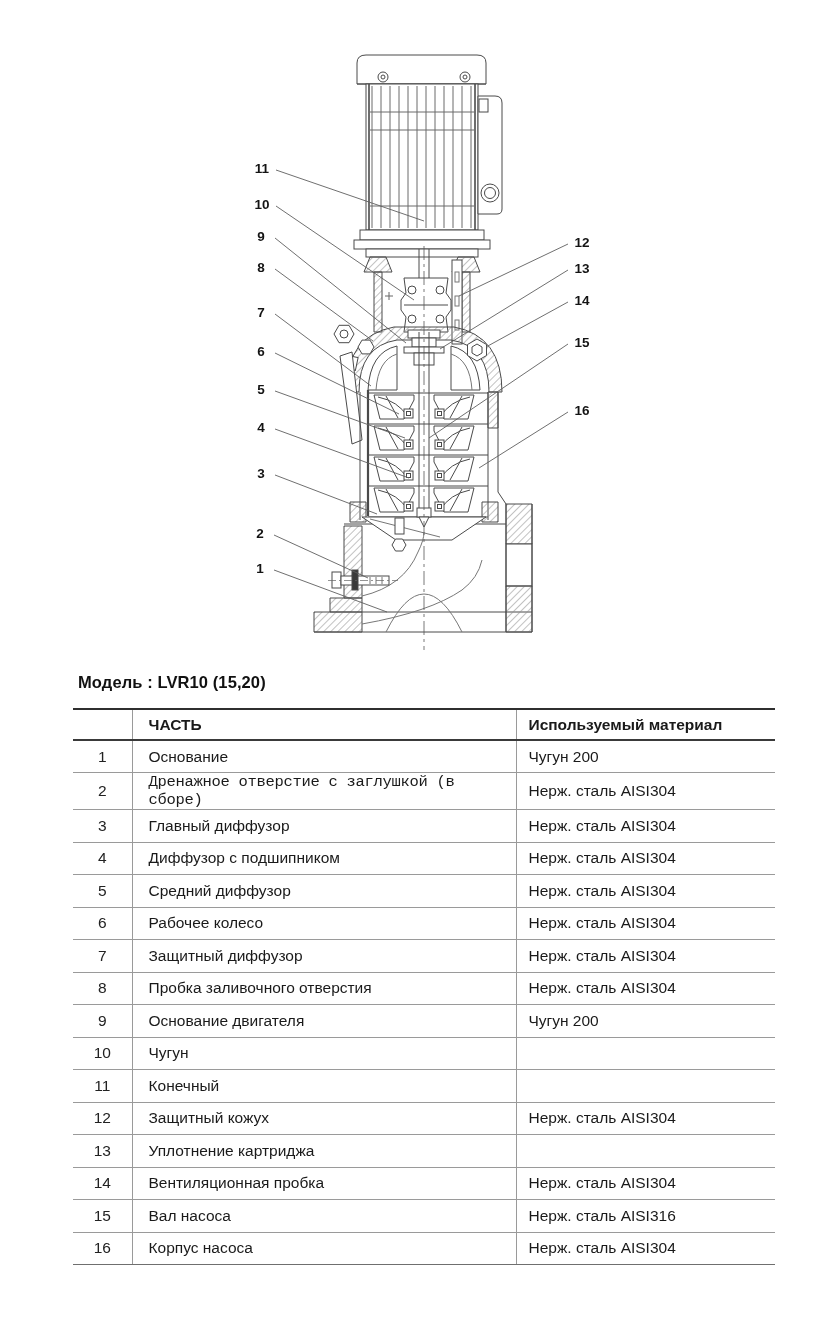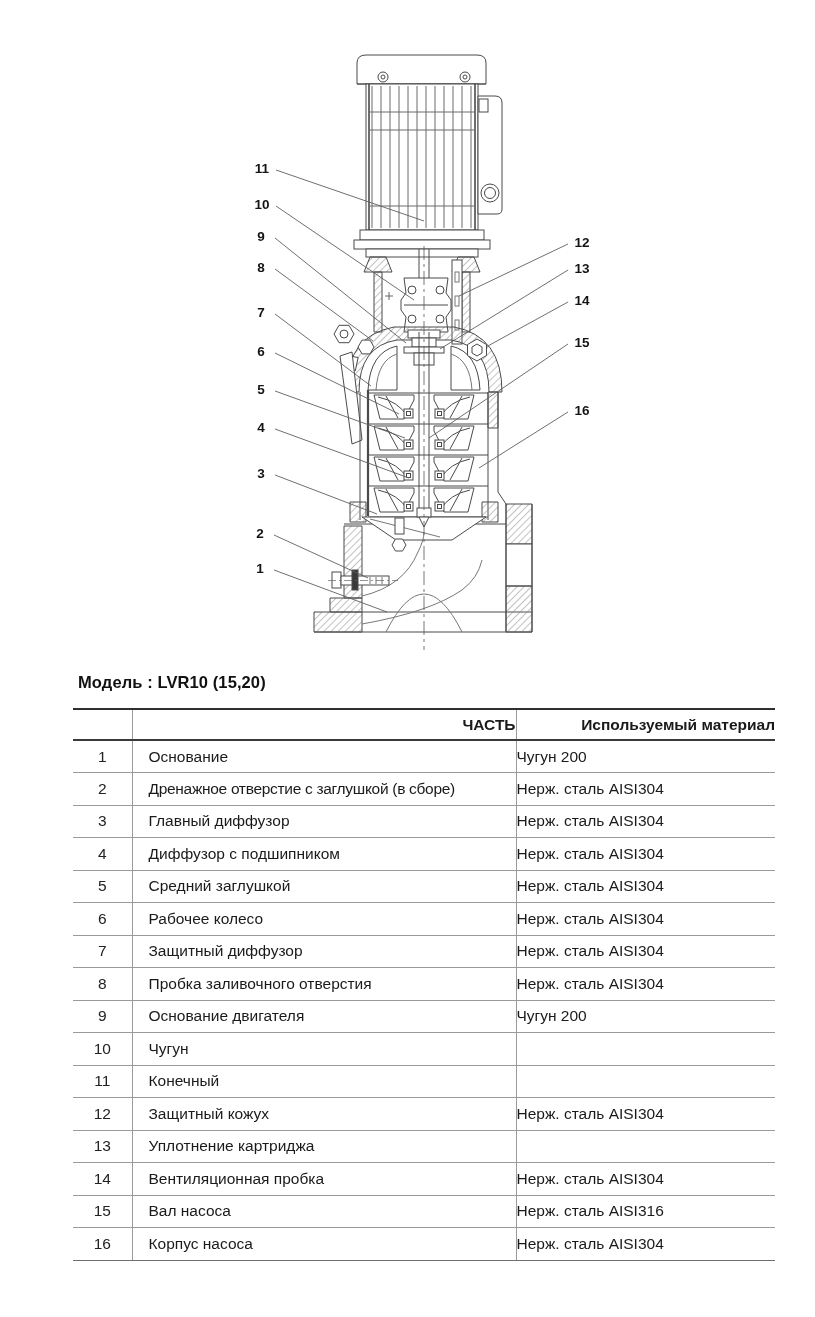--- a/index.html
+++ b/index.html
@@ -6,29 +6,29 @@
   body { width:815px; height:1317px; background:#ffffff; font-family:"Liberation Sans", sans-serif; color:#1a1a1a; overflow:hidden; }
   .page { position:relative; width:815px; height:1317px; background:#fff; }
 
   .diagram { position:absolute; left:0; top:0; width:815px; height:660px; }
   .co { font-family:"Liberation Sans", sans-serif; font-weight:bold; font-size:13.5px; fill:#141414; }
 
   .model-title { position:absolute; left:78px; top:673px; font-size:16.5px; font-weight:bold; color:#111; letter-spacing:0.1px;text-align:right; }
 
   table.parts { position:absolute; left:73px; top:708px; width:702px; border-collapse:collapse; table-layout:fixed;
     border-top:2px solid #2f2f2f; }
-  table.parts th { height:31px; font-size:15.5px; font-weight:bold; text-align:right; vertical-align:middle;
+  table.parts th { height:31px; font-size:15.5px; font-weight:bold; text-align:left; vertical-align:middle;
     border-bottom:2px solid #3a3a3a; }
   table.parts td { height:32.5px; font-size:15.5px; vertical-align:middle; border-bottom:1px solid #9a9a9a; }
   table.parts tr:last-child td { border-bottom:1.5px solid #6f6f6f; }
   .col-num { width:59px; text-align:center; padding:0; border-right:1px solid #9a9a9a; color:#222; }
   th.col-num { border-right:1px solid #9a9a9a; }
   .col-part { width:384px; padding-left:16px; border-right:1px solid #9a9a9a; }
-  .col-mat { width:259px; }
-  td.condensed { font-size:13px; letter-spacing:-0.3px; }
+  .col-mat { width:259px; padding-left:12px; }
+  td.condensed { font-size:13px; letter-spacing:-0.3px;font-family:Liberation Mono, monospace; }
 </style>
 </head>
 <body>
 
 <div class="page">
 
   <div class="diagram">
     <svg viewBox="0 0 815 660" width="815" height="660">
       <defs>
         <pattern id="h" width="5" height="5" patternUnits="userSpaceOnUse" patternTransform="rotate(45)">
@@ -284,21 +284,21 @@
           <td class="col-part">Главный диффузор</td>
           <td class="col-mat">Нерж. сталь AISI304</td>
         </tr>
         <tr>
           <td class="col-num">4</td>
           <td class="col-part">Диффузор с подшипником</td>
           <td class="col-mat">Нерж. сталь AISI304</td>
         </tr>
         <tr>
           <td class="col-num">5</td>
-          <td class="col-part">Средний заглушкой</td>
+          <td class="col-part">Средний диффузор</td>
           <td class="col-mat">Нерж. сталь AISI304</td>
         </tr>
         <tr>
           <td class="col-num">6</td>
           <td class="col-part">Рабочее колесо</td>
           <td class="col-mat">Нерж. сталь AISI304</td>
         </tr>
         <tr>
           <td class="col-num">7</td>
           <td class="col-part">Защитный диффузор</td>

